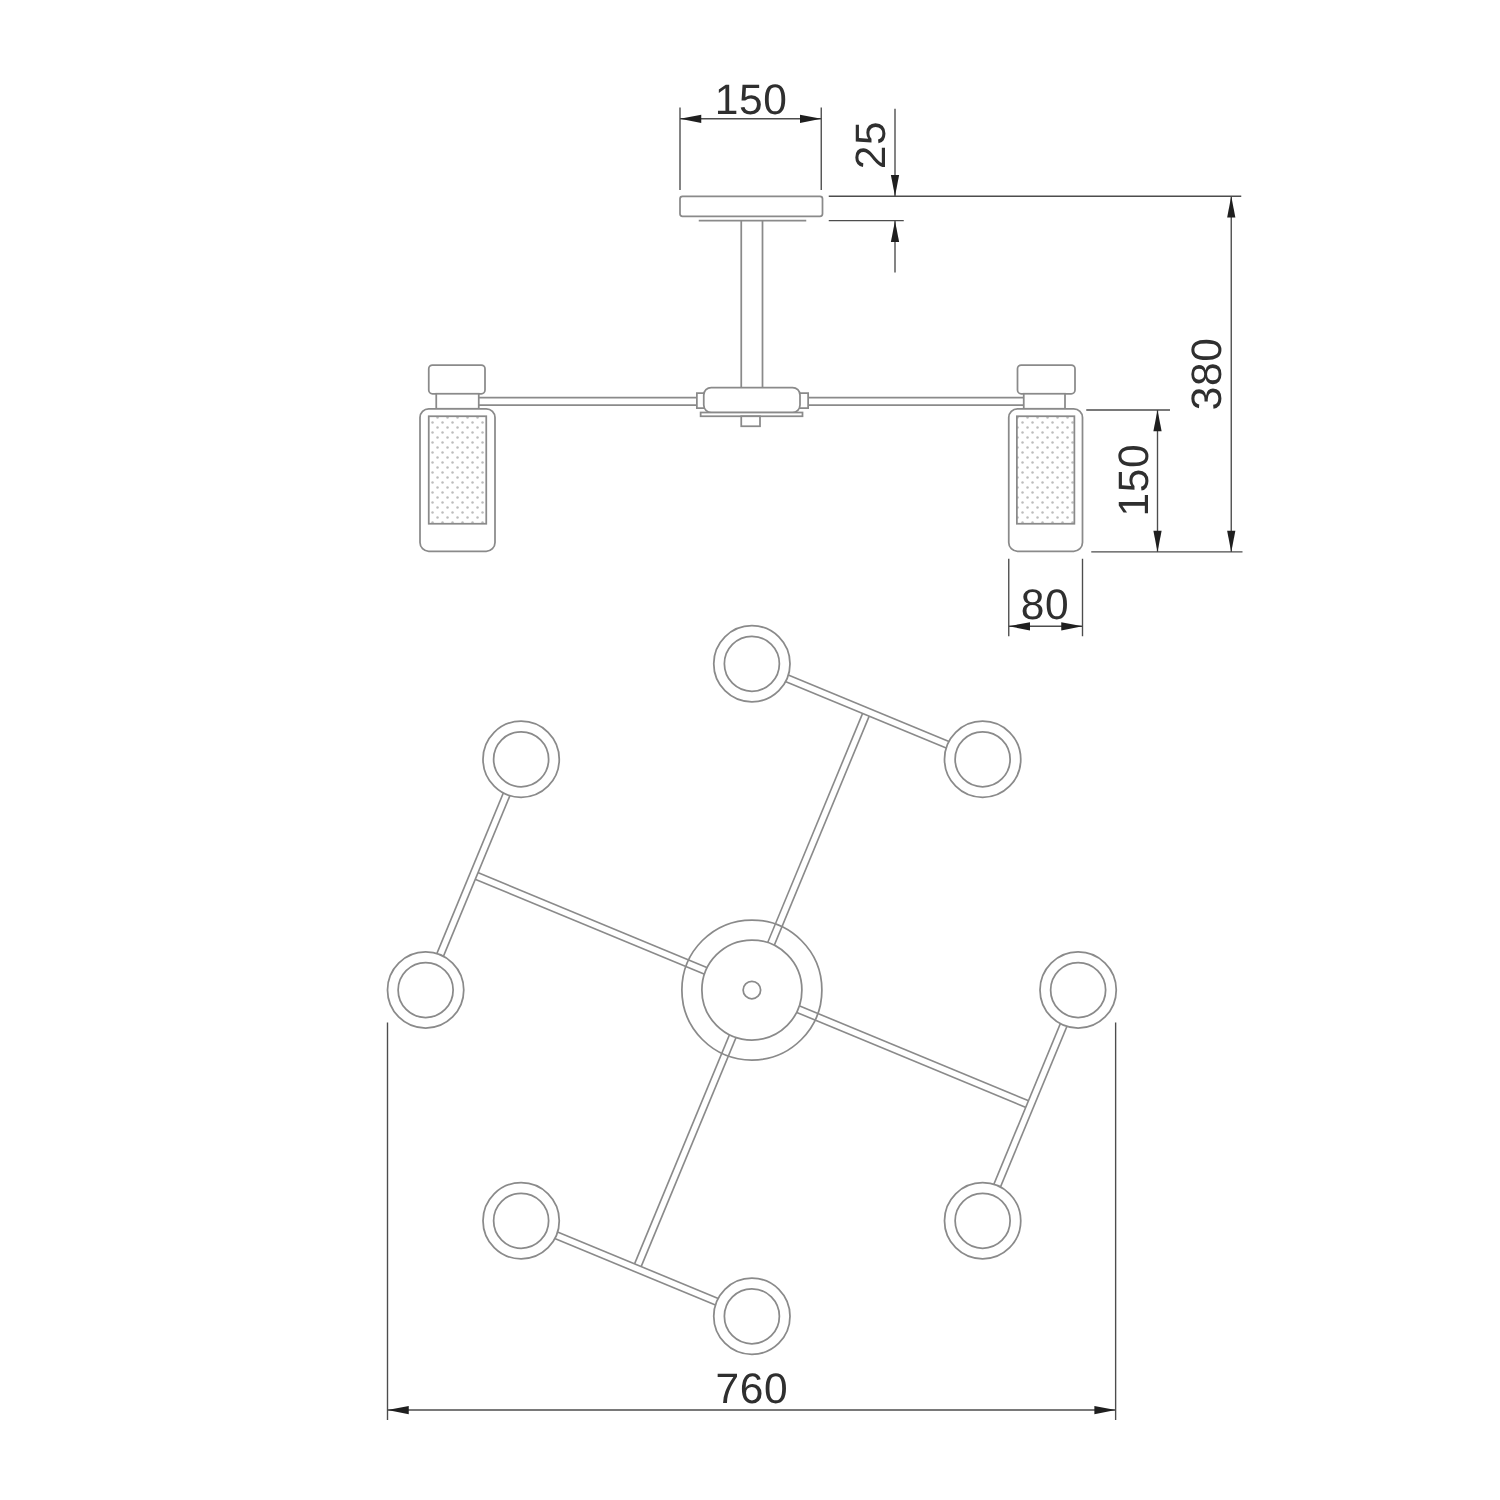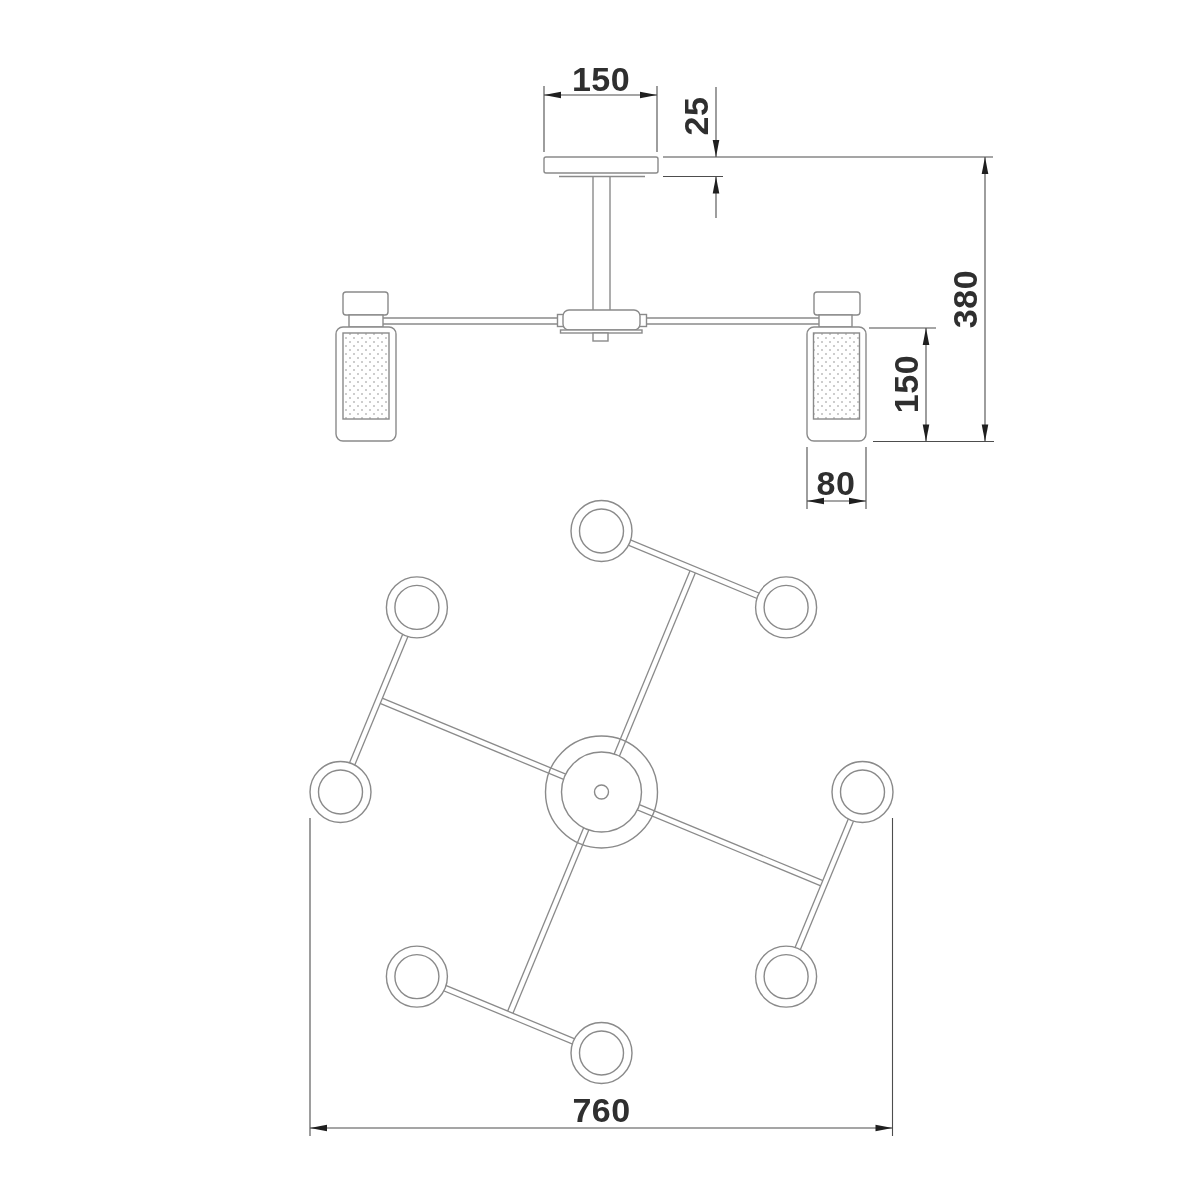--- a/index.html
+++ b/index.html
@@ -1,17 +1,17 @@
 <!DOCTYPE html>
 <html style="--bg: #ffffff; --outline: #8a8a8a; --dim: #4d4d4d; --text: #2f2f2f; --arrow: #1f1f1f; --dots: #bcbcbc;"><head>
 <meta charset="utf-8">
 <style>
   html,body{margin:0;padding:0;}
   body{width:1200px;height:1200px;background:var(--bg,#ffffff);font-family:"Liberation Sans",sans-serif;}
-  .stage{width:1200px;height:1200px;background:var(--bg,#ffffff);overflow:hidden;font-weight:bold;}
+  .stage{width:1200px;height:1200px;background:var(--bg,#ffffff);overflow:hidden;}
   svg{display:block;}
   
   .o   {stroke:var(--outline,#8a8a8a);stroke-width:1.4;fill:none;}
   .ow  {stroke:var(--outline,#8a8a8a);stroke-width:1.4;fill:#ffffff;}
   .od  {stroke:var(--outline,#8a8a8a);stroke-width:1.4;fill:url(#dots);}
   
   .tg  {stroke:var(--outline,#8a8a8a);stroke-width:7;fill:none;}
   .tw  {stroke:#ffffff;stroke-width:4.4;fill:none;}
   
   .dim {stroke:var(--dim,#4d4d4d);stroke-width:1.1;fill:none;}

